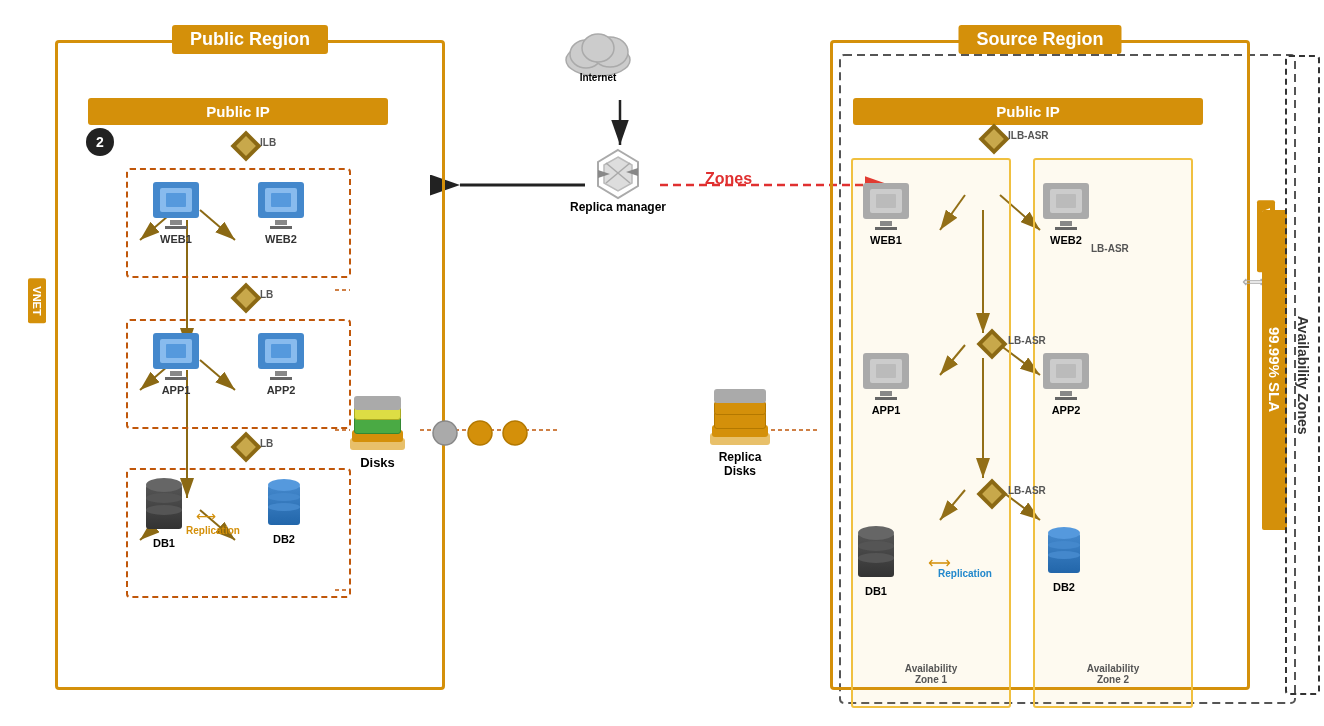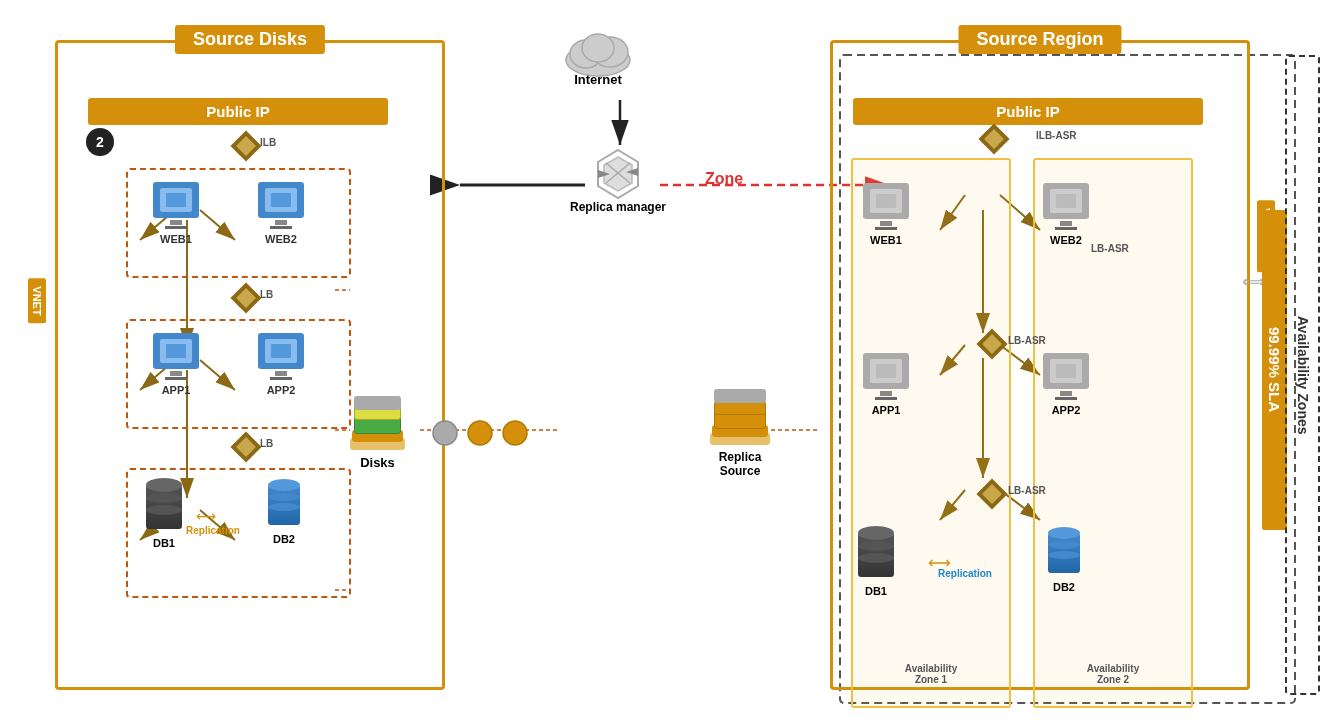--- a/index.html
+++ b/index.html
@@ -251,21 +251,21 @@
     <line x1="965" y1="490" x2="940" y2="520" stroke="#8B6914" stroke-width="2" marker-end="url(#arrowhead-brown)"></line>
     <line x1="1000" y1="490" x2="1040" y2="520" stroke="#8B6914" stroke-width="2" marker-end="url(#arrowhead-brown)"></line>
 
     <line x1="983" y1="210" x2="983" y2="333" stroke="#8B6914" stroke-width="2" marker-end="url(#arrowhead-brown)"></line>
     <line x1="983" y1="358" x2="983" y2="478" stroke="#8B6914" stroke-width="2" marker-end="url(#arrowhead-brown)"></line>
 
     <rect x="840" y="55" width="455" height="648" fill="none" stroke="#555" stroke-width="2" stroke-dasharray="8,5" rx="4"></rect>
   </svg>
 
   <div class="region-box source-region">
-    <div class="region-label">Source Disks</div>
+    <div class="region-label">Public Region</div>
 
     <div class="vnet-label" style="position:absolute;left:-30px;top:40%;transform:translateY(-50%);">VNET</div>
 
     <div class="public-ip-bar" style="left:30px;top:55px;width:300px;">Public IP</div>
 
     <div class="num-badge" style="position:absolute;left:28px;top:85px;">
       <span>2</span>
     </div>
 
     <div style="position:absolute;left:177px;top:92px;">
@@ -388,65 +388,65 @@
   <div style="position:absolute;left:710px;top:380px;display:flex;flex-direction:column;align-items:center;">
     <div style="width:60px;height:65px;position:relative;">
       <div style="position:absolute;bottom:0;left:0;width:60px;height:12px;background:#e8c06a;border-radius:3px;"></div>
       <div style="position:absolute;bottom:8px;left:2px;width:56px;height:12px;background:#d4900a;border-radius:3px;"></div>
       <div style="position:absolute;bottom:16px;left:4px;width:52px;height:18px;background:#d4900a;border-radius:3px;border:1px solid #b37800;"></div>
       <div style="position:absolute;bottom:30px;left:4px;width:52px;height:14px;background:#d4900a;border-radius:3px;border:1px solid #b37800;"></div>
       <div style="position:absolute;bottom:42px;left:4px;width:52px;height:14px;background:#aaa;border-radius:3px;"></div>
     </div>
     <div style="margin-top:5px;font-size:12px;font-weight:bold;text-align:center;line-height:1.2;">
       <span style="white-space:pre-line;">Replica
-Source</span>
+Disks</span>
     </div>
   </div>
 
   <div class="internet-cloud" style="left:558px;top:22px;">
     <svg width="80" height="55">
       <ellipse cx="40" cy="38" rx="32" ry="16" fill="#ccc" stroke="#aaa" stroke-width="1.5"></ellipse>
       <ellipse cx="28" cy="32" rx="16" ry="14" fill="#ccc" stroke="#aaa" stroke-width="1.5"></ellipse>
       <ellipse cx="52" cy="30" rx="18" ry="15" fill="#ccc" stroke="#aaa" stroke-width="1.5"></ellipse>
       <ellipse cx="40" cy="26" rx="16" ry="14" fill="#ccc" stroke="#aaa" stroke-width="1.5"></ellipse>
     </svg>
-    <div style="margin-top:-5px;font-size:13px;font-weight:bold;">Internet</div>
+    <div style="margin-top:-5px;font-size:10px;font-weight:bold;">Internet</div>
   </div>
 
   <div class="traffic-mgr" style="left:570px;top:145px;">
     <svg width="60" height="55">
 
       <polygon points="30,5 50,17 50,41 30,53 10,41 10,17" fill="white" stroke="#aaa" stroke-width="2"></polygon>
       <polygon points="30,12 44,20 44,38 30,46 16,38 16,20" fill="#ddd" stroke="#bbb" stroke-width="1.5"></polygon>
       <line x1="18" y1="18" x2="42" y2="38" stroke="#aaa" stroke-width="1.5"></line>
       <line x1="42" y1="18" x2="18" y2="38" stroke="#aaa" stroke-width="1.5"></line>
 
       <polygon points="22,29 10,25 10,33" fill="#888"></polygon>
       <polygon points="38,27 50,31 50,23" fill="#888"></polygon>
     </svg>
     <div style="font-size:12px;font-weight:bold;text-align:center;line-height:1.3;">Replica manager</div>
   </div>
 
-  <div class="move-label" style="left:705px;top:170px;">Zone</div>
+  <div class="move-label" style="left:705px;top:170px;">Zones</div>
 
   <div class="region-box target-region">
     <div class="region-label">Source Region</div>
 
     <div class="vnet-label" style="position:absolute;right:-28px;top:30%;transform:translateY(-50%);">VNET-ASR</div>
 
     <div style="position:absolute;right:-18px;top:37%;transform:translateY(-50%);font-size:16px;color:#aaa;">⟺</div>
 
     <div class="public-ip-bar" style="left:20px;top:55px;width:350px;">Public IP</div>
 
     <div style="position:absolute;left:150px;top:85px;">
       <div style="width:22px;height:22px;background:#8B6914;transform:rotate(45deg);position:relative;">
         <div style="position:absolute;top:4px;left:4px;width:14px;height:14px;background:#c8a84b;"></div>
       </div>
     </div>
-    <div class="lb-label" style="left:175px;top:87px;margin-left:28px;">ILB-ASR</div>
+    <div class="lb-label" style="left:175px;top:87px;">ILB-ASR</div>
 
     <div class="az-subbox" style="left:18px;top:115px;width:160px;height:550px;"></div>
     <div class="az-subbox-label" style="left:38px;top:620px;width:120px;">
       <span style="font-size:10px;font-weight:bold;">Availability<br>Zone 1</span>
     </div>
 
     <div class="az-subbox" style="left:200px;top:115px;width:160px;height:550px;"></div>
     <div class="az-subbox-label" style="left:215px;top:620px;width:130px;">
       <span style="font-size:10px;font-weight:bold;">Availability<br>Zone 2</span>
     </div>

